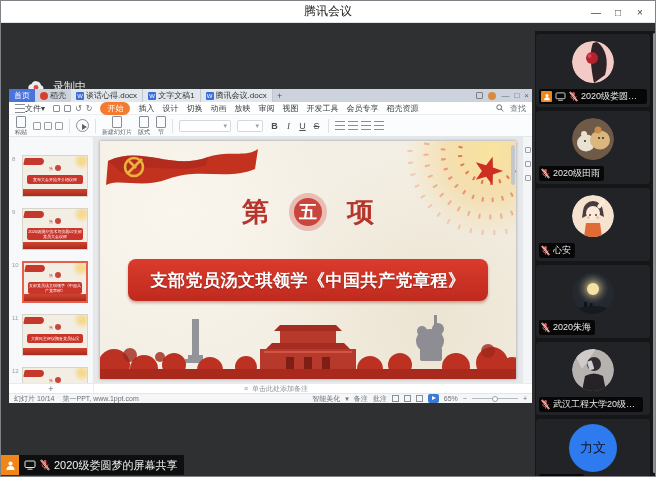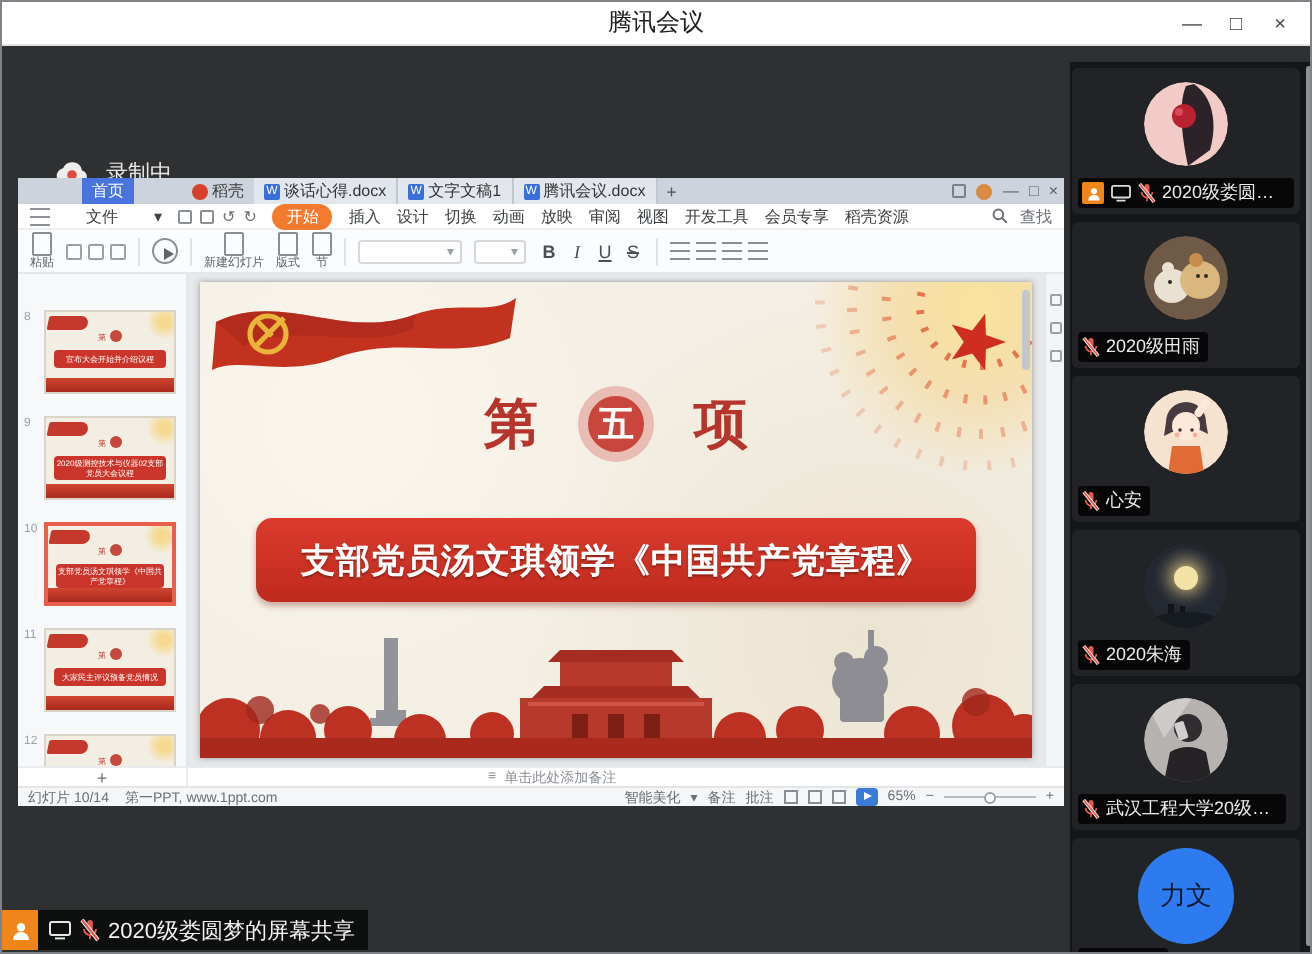--- a/index.html
+++ b/index.html
@@ -12,37 +12,37 @@
   
   .titlebar { position:absolute; left:0; top:0; width:100%; height:22px; background:#ffffff; border-bottom:1px solid #e3e3e3; display:flex; align-items:center; justify-content:center; }
   .titlebar .title { font-size:12px; color:#1c1c1c; }
   .winctl { position:absolute; right:4px; top:0; height:22px; display:flex; }
   .winctl span { width:22px; height:22px; display:flex; align-items:center; justify-content:center; font-size:10px; color:#444; cursor:default; }
   
   .rec { position:absolute; left:26px; top:50px; display:flex; align-items:center; gap:8px;margin-top:28px; }
   .rec .lbl { font-size:11px; color:#e6e6e6; }
   
   .wps { position:absolute; left:8px; top:88px; width:523px; height:314px; background:#fff; overflow:hidden; }
-  .tabstrip { position:absolute; left:0; top:0; width:100%; height:13px; background:#ccd3dc; display:flex; align-items:stretch; font-size:8px; color:#333;padding-left:32px; }
+  .tabstrip { position:absolute; left:0; top:0; width:100%; height:13px; background:#ccd3dc; display:flex; align-items:stretch; font-size:8px; color:#333; }
   .tab { display:flex; align-items:center; gap:2px; padding:0 5px; white-space:nowrap; overflow:hidden; }
   .tab.home { background:#4a74dd; color:#fff; max-width:34px; }
-  .tab.docer { color:#3a3a3a;margin-left:24px; }
+  .tab.docer { color:#3a3a3a; }
   .tab.active { background:#ffffff; max-width:118px; }
   .tab.doc { background:#e2e7ee; max-width:78px; border-right:1px solid #c0c7d1; }
   .ticon { display:inline-block; width:8px; height:8px; border-radius:1px; color:#fff; font-size:6px; line-height:8px; text-align:center; flex:none; }
   .ticon.p { background:#e8552e; }
   .ticon.w { background:#3a6fd8; }
   .ticon.docer { background:#d8402e; border-radius:50%; }
   .newtab { width:14px; display:flex; align-items:center; justify-content:center; color:#555; font-size:9px; }
   .stripright { margin-left:auto; display:flex; align-items:center; gap:5px; padding-right:3px; color:#5a5f66; font-size:8px; }
   .stripright .sq { width:7px; height:7px; border:1px solid #7a7f86; border-radius:1px; }
   .stripright .av { width:8px; height:8px; border-radius:50%; background:#d98c3f; }
   
   .menubar { position:absolute; left:0; top:13px; width:100%; height:13px; background:#ffffff; display:flex; align-items:center; gap:8px; padding:0 6px; font-size:8px; color:#3c4043; border-bottom:1px solid #eceff2; white-space:nowrap; }
-  .menubar .file { display:flex; align-items:center; gap:18px; color:#3c4043; }
+  .menubar .file { display:flex; align-items:center; gap:0; color:#3c4043; }
   .menubar .qicons { display:flex; align-items:center; gap:4px; color:#6a6f76; font-size:8px; }
   .menubar .qicons .bx { width:7px; height:7px; border:1px solid #8a8f96; border-radius:1px; }
   .menuitem { cursor:default; }
   .menuitem.active { background:#f47a2f; color:#fff; border-radius:7px; padding:1px 7px; }
   .menuright { margin-left:auto; display:flex; align-items:center; gap:6px; color:#6a6f76; }
   
   .toolbar { position:absolute; left:0; top:26px; width:100%; height:22px; background:#fbfcfd; border-bottom:1px solid #e4e7ea; display:flex; align-items:center; gap:6px; padding:0 6px; color:#5f6368; }
   .tgroup { display:flex; align-items:center; gap:3px; height:100%; }
   .tdiv { width:1px; height:14px; background:#e0e3e6; }
   .bigbtn { display:flex; flex-direction:column; align-items:center; justify-content:center; font-size:6px; line-height:7px; color:#5f6368; }

